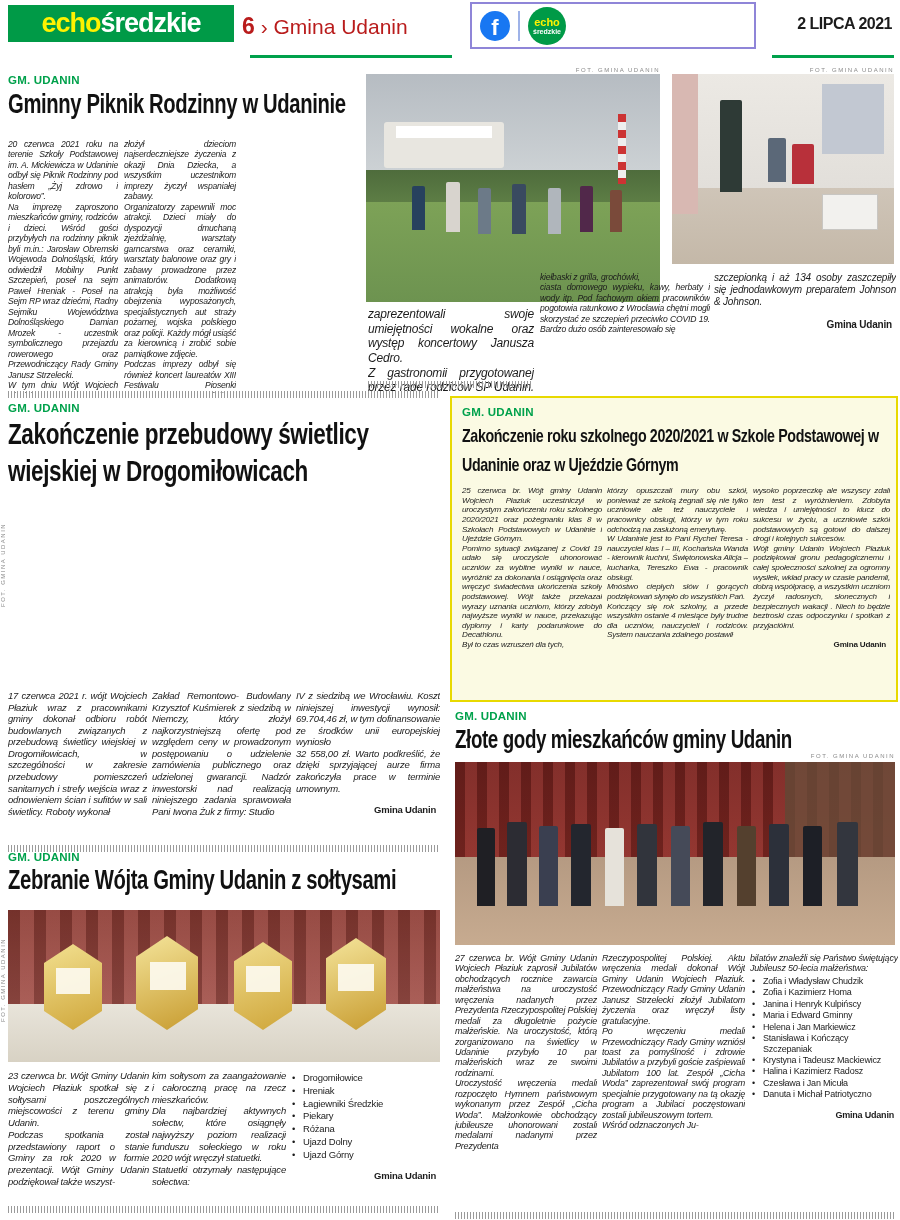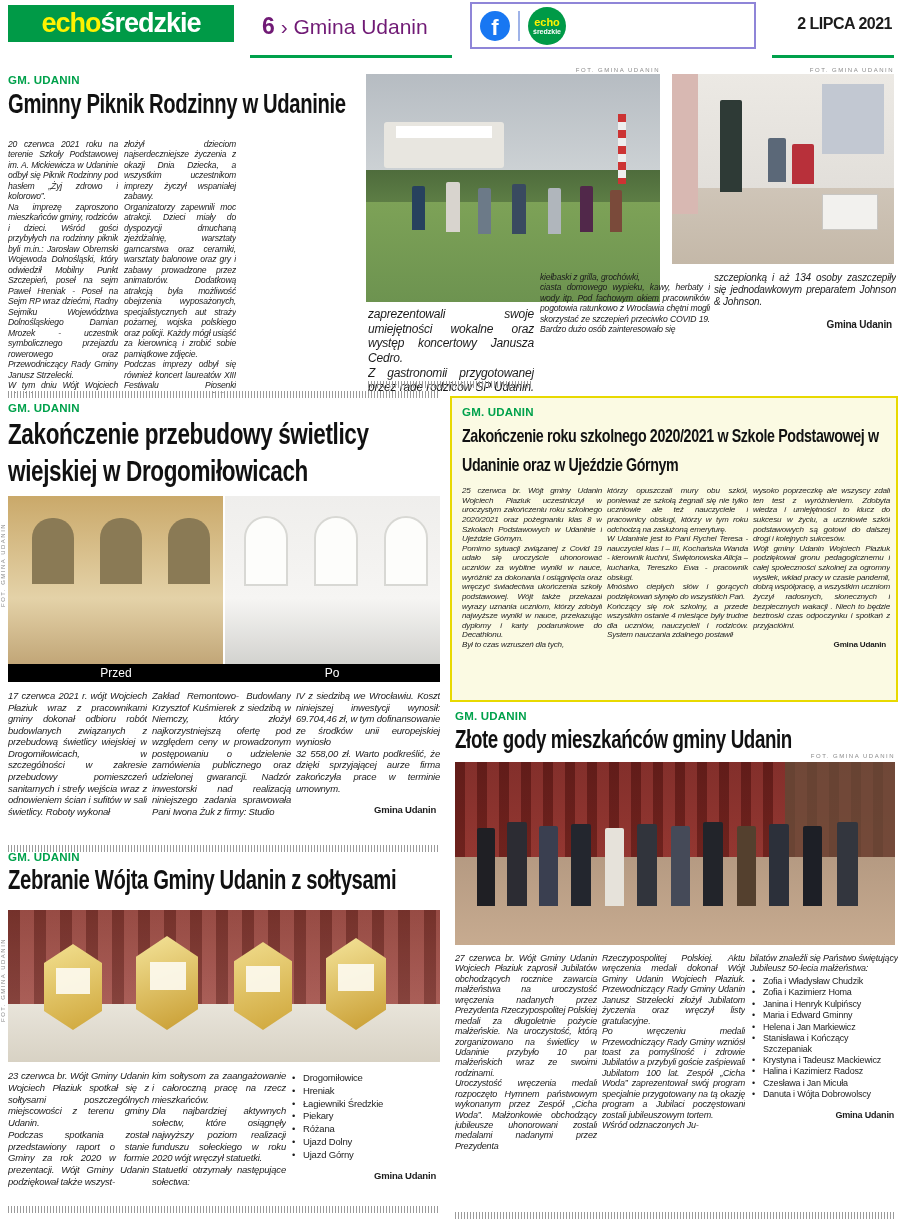--- a/index.html
+++ b/index.html
@@ -5,21 +5,21 @@
   * { margin:0; padding:0; box-sizing:border-box; }
   html,body { background:#fff; }
   body { font-family:"Liberation Sans", sans-serif; color:#1c1c1c; }
   .page { position:relative; width:900px; height:1220px; background:#fff; overflow:hidden; }
 
   
   .logo-box { position:absolute; left:8px; top:5px; width:226px; height:37px; background:#009A47;
               display:flex; align-items:center; justify-content:center; }
   .logo-box .e1 { color:#FFF200; font-weight:bold; font-size:27px; letter-spacing:-1px; }
   .logo-box .e2 { color:#fff; font-weight:bold; font-size:27px; letter-spacing:-1px; }
-  .pageno { position:absolute; left:262px; top:13px; font-size:21px; color:#701a75; }
+  .pageno { position:absolute; left:242px; top:13px; font-size:21px; color:#b91c1c; }
   .pageno .num { font-weight:bold; font-size:23px; }
   .underline { position:absolute; height:3px; background:#00A14B; }
   .u1 { left:250px; top:55px; width:202px; }
   .u2 { left:772px; top:55px; width:122px; }
   .fb-badge { position:absolute; left:470px; top:2px; width:286px; height:47px; background:#fff;
               border:2px solid #8F85D8; display:flex; align-items:center; padding:0 8px; gap:8px; }
   .fb-circle { width:30px; height:30px; border-radius:50%; background:#1877F2; color:#fff;
                font-weight:bold; font-size:22px; display:flex; align-items:flex-end; justify-content:center;
                overflow:hidden; flex:0 0 auto; }
   .fb-div { width:2px; height:30px; background:#9FB3E8; flex:0 0 auto; }
@@ -147,38 +147,20 @@
   </div>
 
   <div class="dots" style="left:368px; top:381px; width:164px;"></div>
   <div class="dots" style="left:8px; top:391px; width:430px;"></div>
 
   <div class="kicker" style="left:8px; top:402px;">GM. UDANIN</div>
   <div class="headline" style="left:8px; top:416px; width:576px; font-size:30px;">Zakończenie przebudowy świetlicy wiejskiej w Drogomiłowicach</div>
 
   <div class="vcredit" style="left:0px; top:497px; height:110px;">FOT. GMINA UDANIN</div>
 
-  <div class="photo" style="left:8px; top:496px; width:432px; height:186px;">
-    <div class="abs" style="left:0; top:0; width:50%; height:100%; background:linear-gradient(180deg,#caa96a 0%,#e4d2a8 55%,#b89a6a 100%);">
-      <div class="abs" style="left:24px; top:22px; width:42px; height:66px; background:#8a7a55; border-radius:20px 20px 0 0;"></div>
-      <div class="abs" style="left:92px; top:22px; width:42px; height:66px; background:#96relay;"></div>
-      <div class="abs" style="left:92px; top:22px; width:42px; height:66px; background:#8a7a55; border-radius:20px 20px 0 0;"></div>
-      <div class="abs" style="left:160px; top:22px; width:42px; height:66px; background:#8a7a55; border-radius:20px 20px 0 0;"></div>
-    </div>
-    <div class="abs" style="left:50%; top:0; width:50%; height:100%; background:linear-gradient(180deg,#efeeec 0%,#f6f5f3 55%,#c9c9c5 100%);">
-      <div class="abs" style="left:20px; top:20px; width:44px; height:70px; background:#fdfdfb; border:2px solid #d8d8d4; border-radius:22px 22px 0 0;"></div>
-      <div class="abs" style="left:90px; top:20px; width:44px; height:70px; background:#fdfdfb; border:2px solid #d8d8d4; border-radius:22px 22px 0 0;"></div>
-      <div class="abs" style="left:160px; top:20px; width:44px; height:70px; background:#fdfdfb; border:2px solid #d8d8d4; border-radius:22px 22px 0 0;"></div>
-    </div>
-    <div class="abs" style="left:calc(50% - 1px); top:0; width:2px; height:100%; background:#fff;"></div>
-    <div class="photo-label-bar">
-      <span>Przed</span>
-      <span>Po</span>
-    </div>
-  </div>
 
   <div class="bodycol a2-col" style="left:8px; width:139px;">
     <div class="coltext">17 czerwca 2021 r. wójt Wojciech Płaziuk wraz z pracownikami gminy dokonał odbioru robót budowlanych związanych z przebudową świetlicy wiejskiej w Drogomiłowicach, w szczególności w zakresie przebudowy pomieszczeń sanitarnych i strefy wejścia wraz z odnowieniem ścian i sufitów w sali świetlicy. Roboty wykonał</div>
   </div>
   <div class="bodycol a2-col" style="left:152px; width:139px;">
     <div class="coltext">Zakład Remontowo- Budowlany Krzysztof Kuśmierek z siedzibą w Niemczy, który złożył najkorzystniejszą ofertę pod względem ceny w prowadzonym postępowaniu o udzielenie zamówienia publicznego oraz udzielonej gwarancji. Nadzór inwestorski nad realizacją niniejszego zadania sprawowała Pani Iwona Żuk z firmy: Studio</div>
   </div>
   <div class="bodycol a2-col" style="left:296px; width:144px;">
     <div class="coltext">IV z siedzibą we Wrocławiu. Koszt niniejszej inwestycji wynosił: 69.704,46 zł, w tym dofinansowanie ze środków unii europejskiej wyniosło
 32 558,00 zł. Warto podkreślić, że dzięki sprzyjającej aurze firma zakończyła prace w terminie umownym.</div>
@@ -243,21 +225,21 @@
     <ul class="bullets">
       <li>Zofia i Władysław Chudzik</li>
       <li>Zofia i Kazimierz Homa</li>
       <li>Janina i Henryk Kulpińscy</li>
       <li>Maria i Edward Gminny</li>
       <li>Helena i Jan Markiewicz</li>
       <li>Stanisława i Kończący Szczepaniak</li>
       <li>Krystyna i Tadeusz Mackiewicz</li>
       <li>Halina i Kazimierz Radosz</li>
       <li>Czesława i Jan Micuła</li>
-      <li>Danuta i Wójta Dobrowolscy</li>
+      <li>Danuta i Michał Patriotyczno</li>
     </ul>
     <div class="sig">Gmina Udanin</div>
   </div>
 
   <div class="dots" style="left:455px; top:1212px; width:440px;"></div>
 
   <div class="kicker" style="left:8px; top:851px;">GM. UDANIN</div>
   <div class="headline" style="left:8px; top:864px; width:580px; font-size:27px; white-space:nowrap;">Zebranie Wójta Gminy Udanin z sołtysami</div>
 
   <div class="vcredit" style="left:0px; top:912px; height:110px;">FOT. GMINA UDANIN</div>

